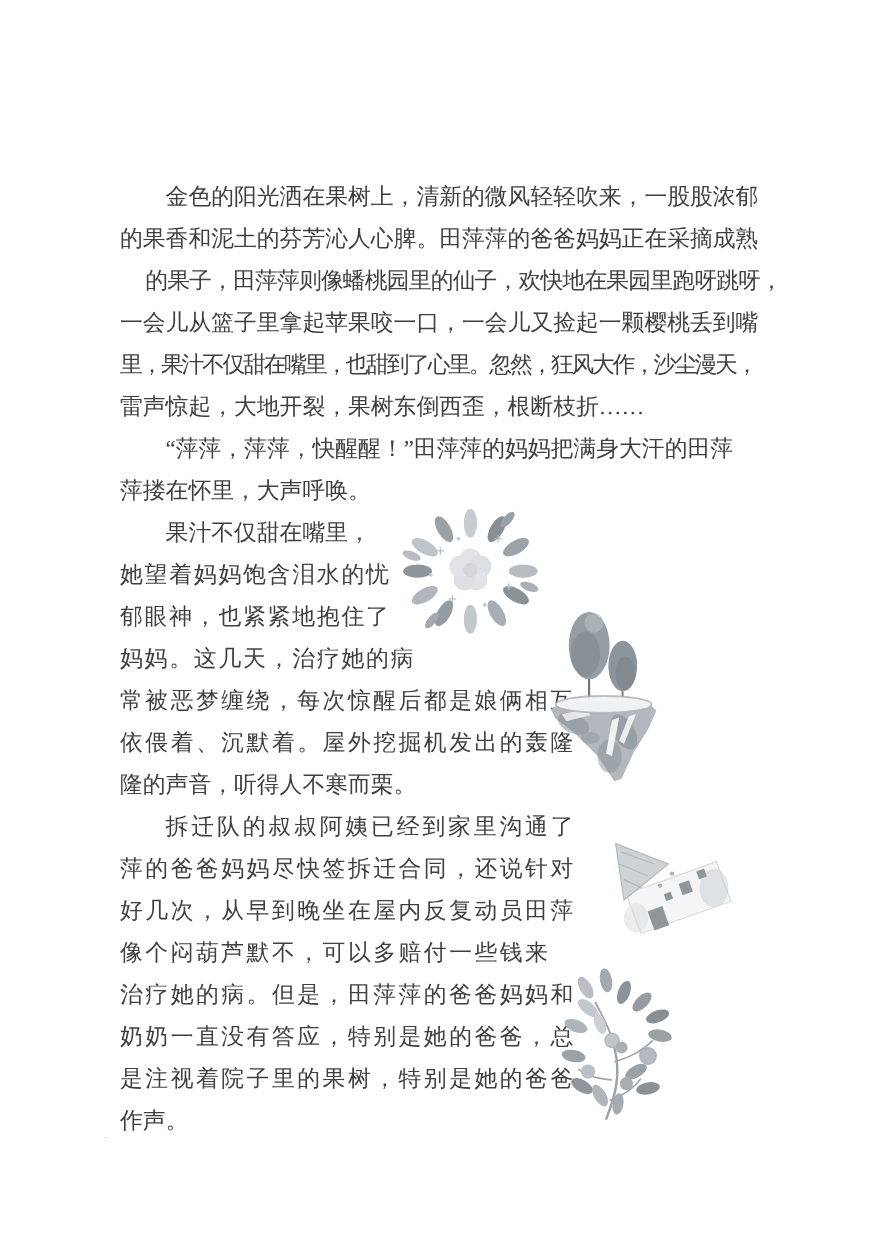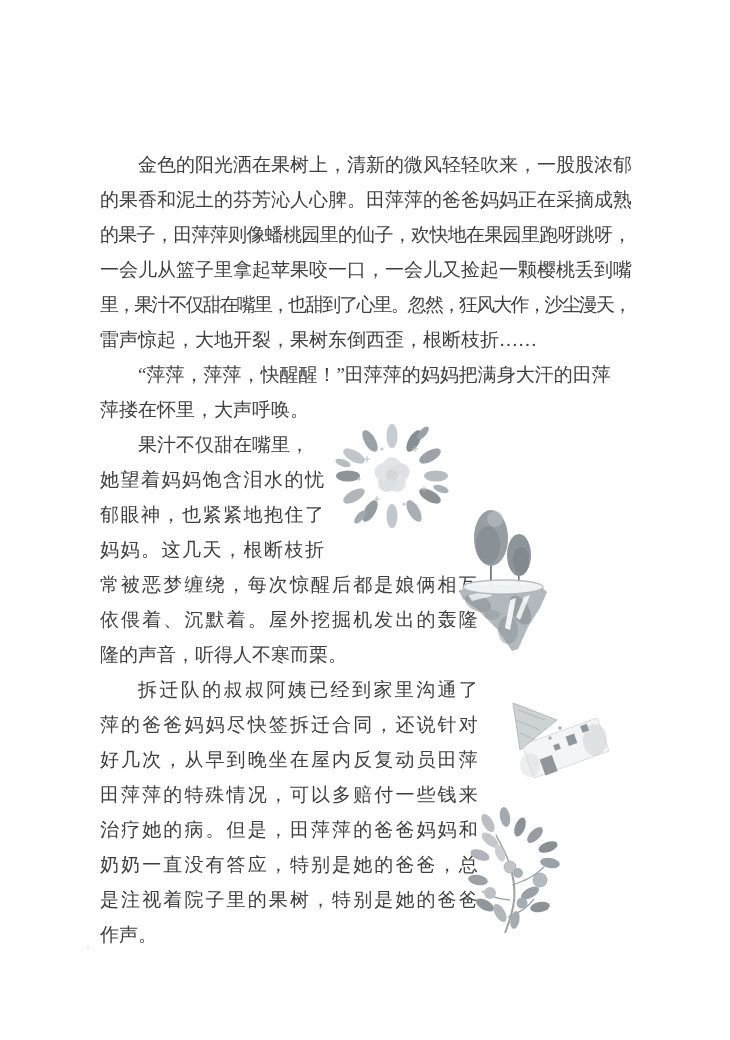--- a/index.html
+++ b/index.html
@@ -16,21 +16,21 @@
     width:531px;
     font-size:19px;
     color:#3f3f3f;
   }
   .line{
     height:35px;line-height:35px;
     white-space:nowrap;
     letter-spacing:0;
   }
   .indent{padding-left:38px;}
-  .ls-n07{letter-spacing:-0.7px;}
+  .ls-n07{letter-spacing:-0.7px;margin-left:21px;}
   .ls-n19{letter-spacing:-1.9px;}
   .ls-p15{letter-spacing:1.5px;}
   .ls-p21{letter-spacing:2.1px;}
   .ls-p24{letter-spacing:2.4px;}
   .illus{position:absolute;}
   .footer-num{
     position:absolute;
     left:112px;top:966px;
     font-size:20px;
     letter-spacing:1px;
@@ -49,28 +49,28 @@
     <div class="line">的果香和泥土的芬芳沁人心脾。田萍萍的爸爸妈妈正在采摘成熟</div>
     <div class="line ls-n07">的果子，田萍萍则像蟠桃园里的仙子，欢快地在果园里跑呀跳呀，</div>
     <div class="line">一会儿从篮子里拿起苹果咬一口，一会儿又捡起一颗樱桃丢到嘴</div>
     <div class="line ls-n19">里，果汁不仅甜在嘴里，也甜到了心里。忽然，狂风大作，沙尘漫天，</div>
     <div class="line">雷声惊起，大地开裂，果树东倒西歪，根断枝折……</div>
     <div class="line indent">“萍萍，萍萍，快醒醒！”田萍萍的妈妈把满身大汗的田萍</div>
     <div class="line">萍搂在怀里，大声呼唤。</div>
     <div class="line indent">果汁不仅甜在嘴里，</div>
     <div class="line ls-p15">她望着妈妈饱含泪水的忧</div>
     <div class="line ls-p15">郁眼神，也紧紧地抱住了</div>
-    <div class="line ls-p15">妈妈。这几天，根断枝折</div>
+    <div class="line ls-p15">妈妈。这几天，治疗她的病</div>
     <div class="line ls-p21">常被恶梦缠绕，每次惊醒后都是娘俩相互</div>
     <div class="line ls-p21">依偎着、沉默着。屋外挖掘机发出的轰隆</div>
     <div class="line">隆的声音，听得人不寒而栗。</div>
     <div class="line indent ls-p24">拆迁队的叔叔阿姨已经到家里沟通了</div>
     <div class="line ls-p21">萍的爸爸妈妈尽快签拆迁合同，还说针对</div>
     <div class="line ls-p21">好几次，从早到晚坐在屋内反复动员田萍</div>
-    <div class="line ls-p21">田萍萍的特殊情况，可以多赔付一些钱来</div>
+    <div class="line ls-p21">像个闷葫芦默不，可以多赔付一些钱来</div>
     <div class="line ls-p21">治疗她的病。但是，田萍萍的爸爸妈妈和</div>
     <div class="line ls-p21">奶奶一直没有答应，特别是她的爸爸，总</div>
     <div class="line ls-p21">是注视着院子里的果树，特别是她的爸爸</div>
     <div class="line">作声。</div>
   </div>
 
   <svg class="illus" style="left:333px;top:419px;" width="126" height="114" viewBox="0 0 126 114">
     <g>
 
       <ellipse cx="103" cy="57" rx="5.5" ry="12" fill="#b6bcc1" transform="rotate(90 103 57)"></ellipse>

